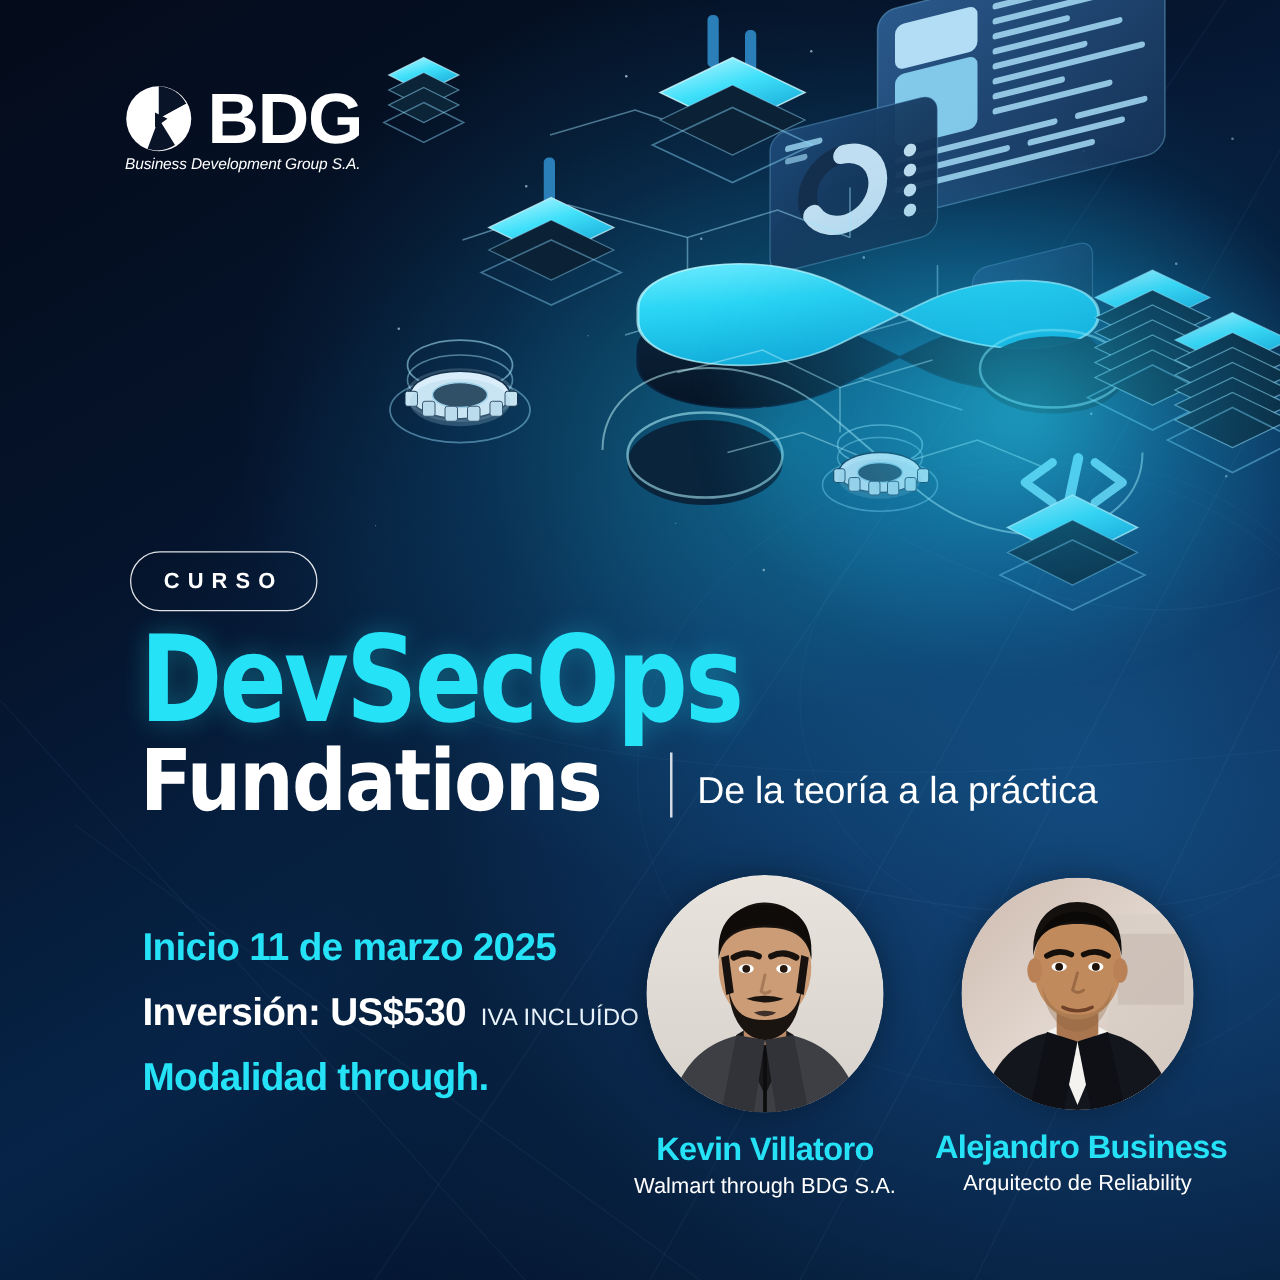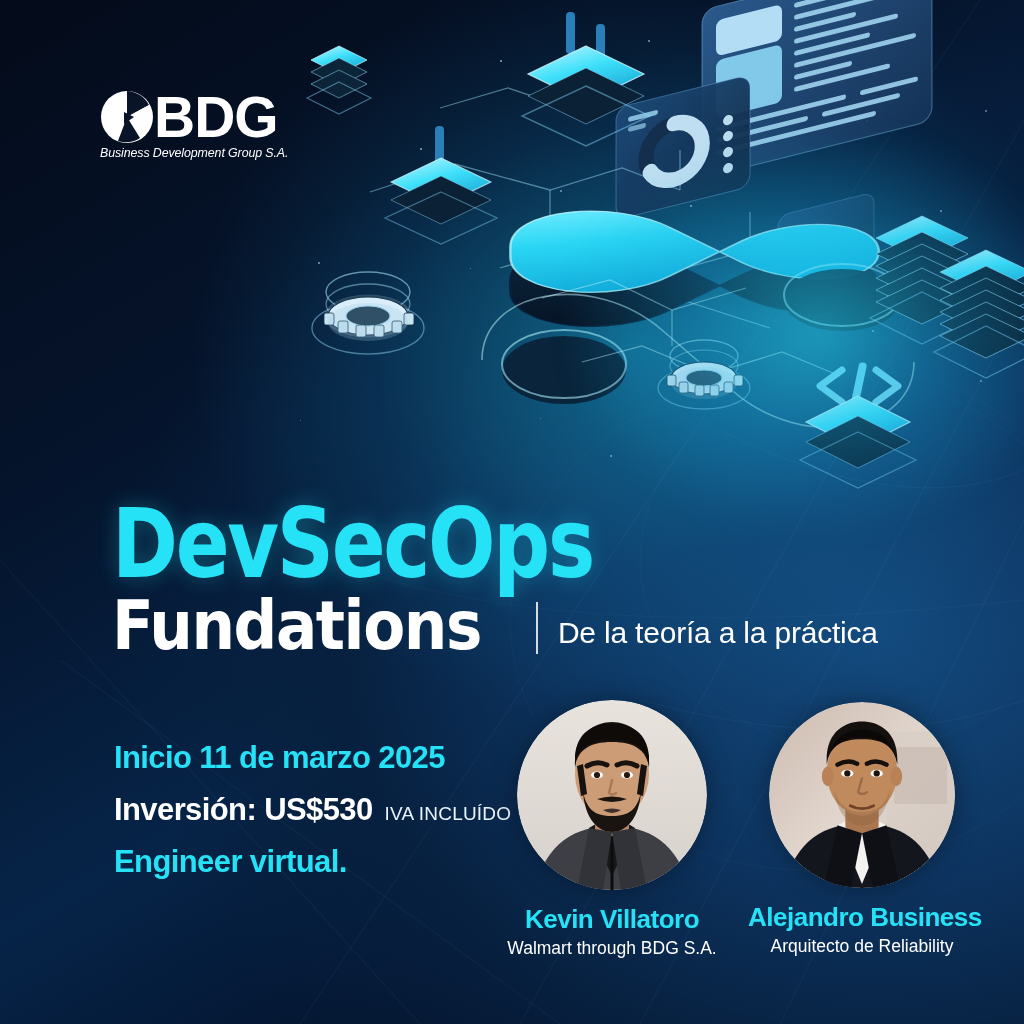--- a/index.html
+++ b/index.html
@@ -21,21 +21,21 @@
   }
 
   
   .linework { position:absolute; inset:0; opacity:0.42; pointer-events:none; }
 
   .stars { position:absolute; inset:0; pointer-events:none; }
   .star { position:absolute; background:#cdeffb; border-radius:50%; }
 
   
   .logo { position:absolute; left:100px; top:68px; width:260px; }
-  .logo-row { display:flex; align-items:center; gap:0;margin-top:22px; }
+  .logo-row { display:flex; align-items:center; gap:12px; }
   .logo-mark { width:54px; height:54px; flex:none; }
   .logo-word {
     color:#fff; font-size:57px; font-weight:700; letter-spacing:-1px;
     line-height:0.95;
   }
   .logo-sub {
     color:#fff; font-size:12.4px; font-weight:400; font-style:italic;
     letter-spacing:-0.1px; margin-top:2px; white-space:nowrap;
   }
 
@@ -395,39 +395,40 @@
         </g>
         <rect x="56" y="10" width="8" height="52" rx="4" fill="#6fd0ee" transform="rotate(12 60 36)"></rect>
         <path d="M60 44 L112 70 L60 96 L8 70 Z" fill="url(#cyanTop2)" stroke="rgba(210,250,255,.8)" stroke-width="1.2"></path>
         <path d="M60 64 L112 90 L60 116 L8 90 Z" fill="#0a2136" stroke="rgba(150,225,255,.45)" stroke-width="1"></path>
         <path d="M60 80 L118 108 L60 136 L2 108 Z" fill="none" stroke="rgba(140,220,255,.42)" stroke-width="1.3"></path>
       </g>
 
     </svg>
   </div>
 
+  <div class="badge">CURSO</div>
 
   <div class="headline">
     <div class="h-main">DevSecOps</div>
     <div class="h-sub-row">
       <div class="h-sub">Fundations</div>
       <div class="h-divider"></div>
       <div class="h-tag">De la teoría a la práctica</div>
     </div>
   </div>
 
   <div class="details">
     <div class="d-line">
       <span class="d-cyan">Inicio 11 de marzo 2025</span>
     </div>
     <div class="d-line">
       <span class="d-white">Inversión: US$530</span><span class="d-small">IVA INCLUÍDO</span>
     </div>
     <div class="d-line">
-      <span class="d-cyan">Engineer virtual.</span>
+      <span class="d-cyan">Modalidad through.</span>
     </div>
   </div>
 
   <div class="speakers">
 
     <div class="speaker speaker-1">
       <div class="sp-photo">
         <svg viewBox="0 0 190 190" width="190" height="190">
           <defs>
             <clipPath id="clip1">

